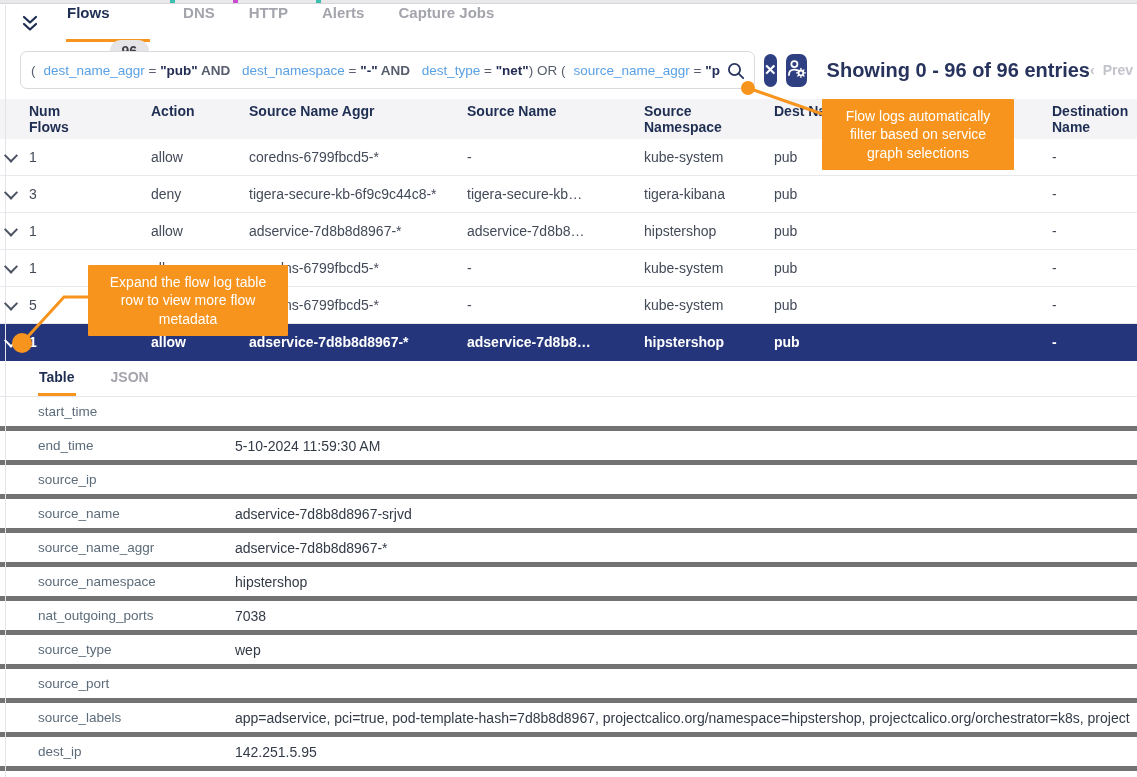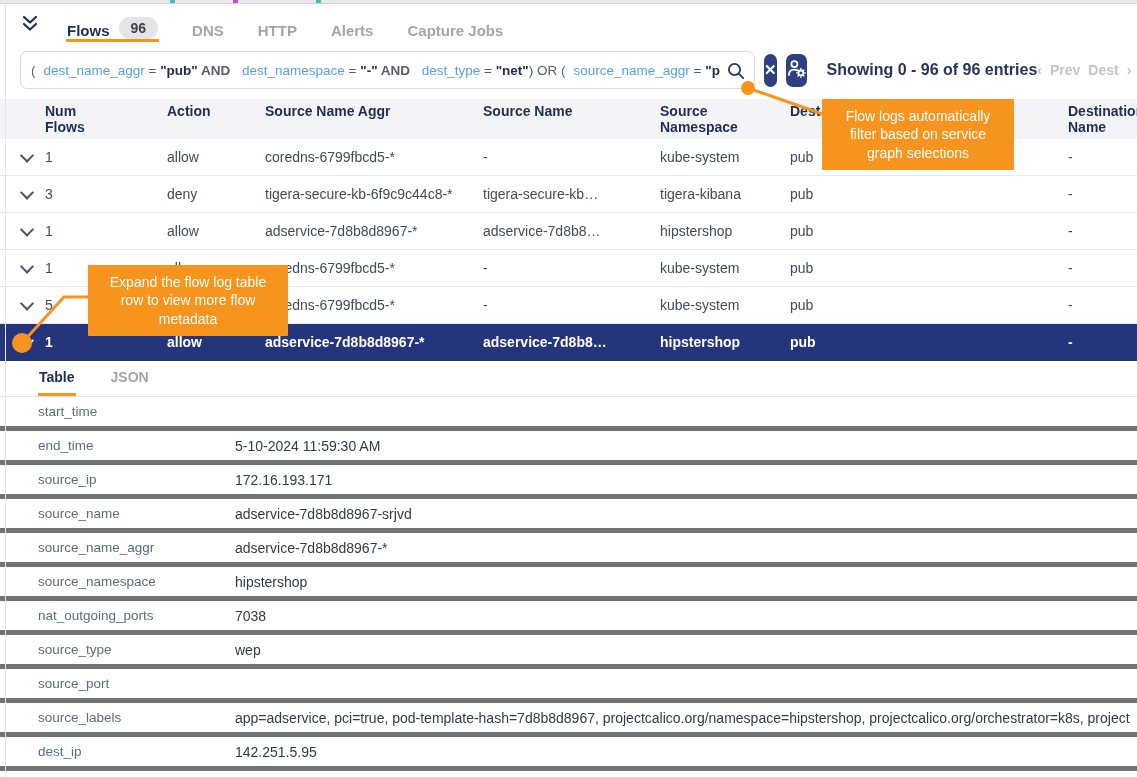--- a/index.html
+++ b/index.html
@@ -8,42 +8,42 @@
   .page { position:relative; width:1137px; height:777px; background:#fff; }
   .left-edge { position:absolute; left:5px; top:5px; bottom:0; width:1px; background:#e4e4e8; }
 
   
   .top-strip { height:4px; background:#e9e9ec; border-bottom:1px solid #d6d6da; position:relative; }
   .top-strip i { position:absolute; top:0; height:3px; width:5px; }
 
   
   .tabbar { display:flex; align-items:stretch; height:38px; padding-left:20px; }
   .dbl-chevron { display:flex; align-items:center; margin-right:26px; cursor:pointer; }
-  .tab { display:flex; align-items:flex-end; gap:9px; font-size:15px; font-weight:700;
+  .tab { display:flex; align-items:flex-start; font-size:15px; font-weight:700;
     color:#a4a4ad; margin-right:32px; cursor:pointer; border-bottom:3px solid transparent; padding:0 1px; }
   .tab.active { color:#1e2d52; border-bottom-color:#f7941d; }
   .badge { background:#e5e5e8; color:#3f3f48; border-radius:13px; padding:3px 12px; font-size:14px; font-weight:600;margin-top:36px; }
 
   
   .filter-row { display:flex; align-items:center; margin:6px 20px 0 20px; height:44px; }
   .searchbox { position:relative; width:735px; height:38px; border:1px solid #d9d9de; border-radius:7px;
     display:flex; align-items:center; padding:0 34px 0 10px; background:#fff; }
   #query { white-space:pre; overflow:hidden; font-size:13.5px; }
   .tk-punc,.tk-op { color:#565d6d; }
   .tk-kw { color:#565d6d; font-weight:600; }
   .tk-field { color:#59a0e4;padding-left:8px; }
   .tk-val { color:#222c54; font-weight:700; }
   .mag { position:absolute; right:8px; top:9px; }
   .sq-btn { width:33px; height:33px; border:none; border-radius:7px; background:#2e3f82; color:#fff;
     display:flex; align-items:center; justify-content:center; margin-left:9px; cursor:pointer; font-size:15px; font-weight:700; }
-  .showing { margin-left:20px; font-size:16px; font-weight:600; color:#27335c; white-space:nowrap; }
+  .showing { margin-left:20px; font-size:20px; font-weight:600; color:#27335c; white-space:nowrap; }
   .pager { margin-left:auto; margin-right:2px; font-size:14px; font-weight:600; color:#c3c3cb; white-space:nowrap; display:flex; gap:8px; align-items:center; }
 
   
-  .grid { display:grid; grid-template-columns:25px 122px 98px 218px 177px 130px 278px minmax(0,1fr); padding-left:20px; }
+  .grid { display:grid; grid-template-columns:25px 122px 98px 218px 177px 130px 278px minmax(0,1fr); padding-left:4px; }
   .hdrband { background:#f4f4f6; margin-top:7px; height:40px; align-items:start; padding-top:4px; }
   .hcell { font-size:14px; font-weight:700; color:#1e2d52; line-height:16px; padding-right:6px; }
   .hcell.c0 { max-width:52px; }
   .row { height:37px; align-items:center; border-bottom:1px solid #e9e9ed; color:#434a58; font-size:14px; cursor:pointer; }
   .cell { overflow:hidden; white-space:nowrap; text-overflow:ellipsis; padding-right:8px; }
   .expand { color:#4a5263; }
   .expand::before { content:""; display:inline-block; width:8px; height:8px;
     border-right:2px solid currentColor; border-bottom:2px solid currentColor;
     transform:rotate(45deg) translate(-1px,-1px); margin-left:2px; }
   .row.sel { background:#24357b; color:#fff; font-weight:700; border-bottom-color:#24357b; }
@@ -218,21 +218,20 @@
   <div id="detail-rows">
       <div class="kv">
         <div class="k">start_time</div>
       </div>
       <div class="kv">
         <div class="k">end_time</div>
         <div class="v">5-10-2024 11:59:30 AM</div>
       </div>
       <div class="kv">
         <div class="k">source_ip</div>
-        <div class="v">172.16.193.171</div>
       </div>
       <div class="kv">
         <div class="k">source_name</div>
         <div class="v">adservice-7d8b8d8967-srjvd</div>
       </div>
       <div class="kv">
         <div class="k">source_name_aggr</div>
         <div class="v">adservice-7d8b8d8967-*</div>
       </div>
       <div class="kv">

